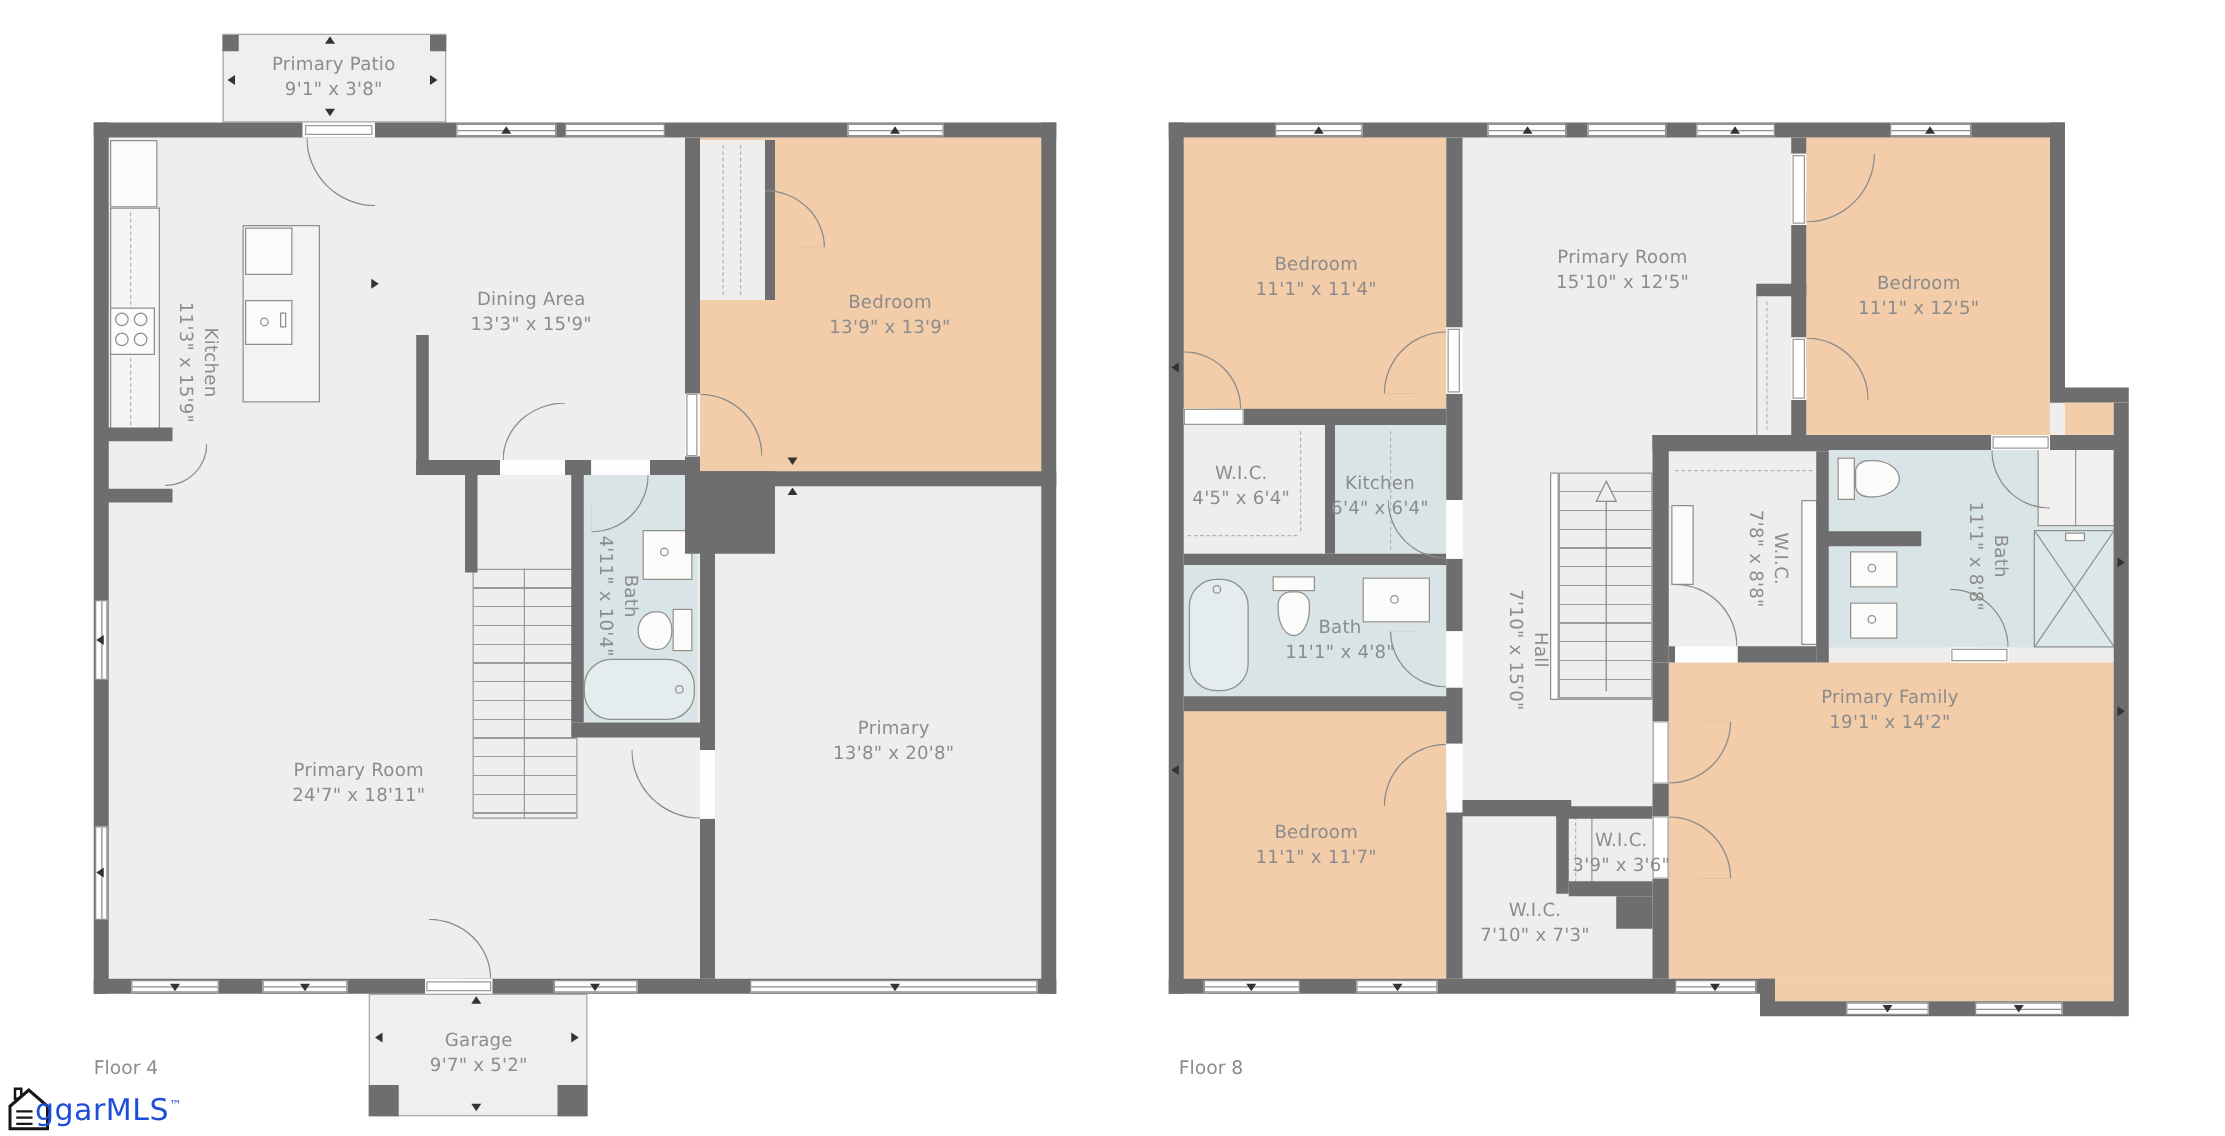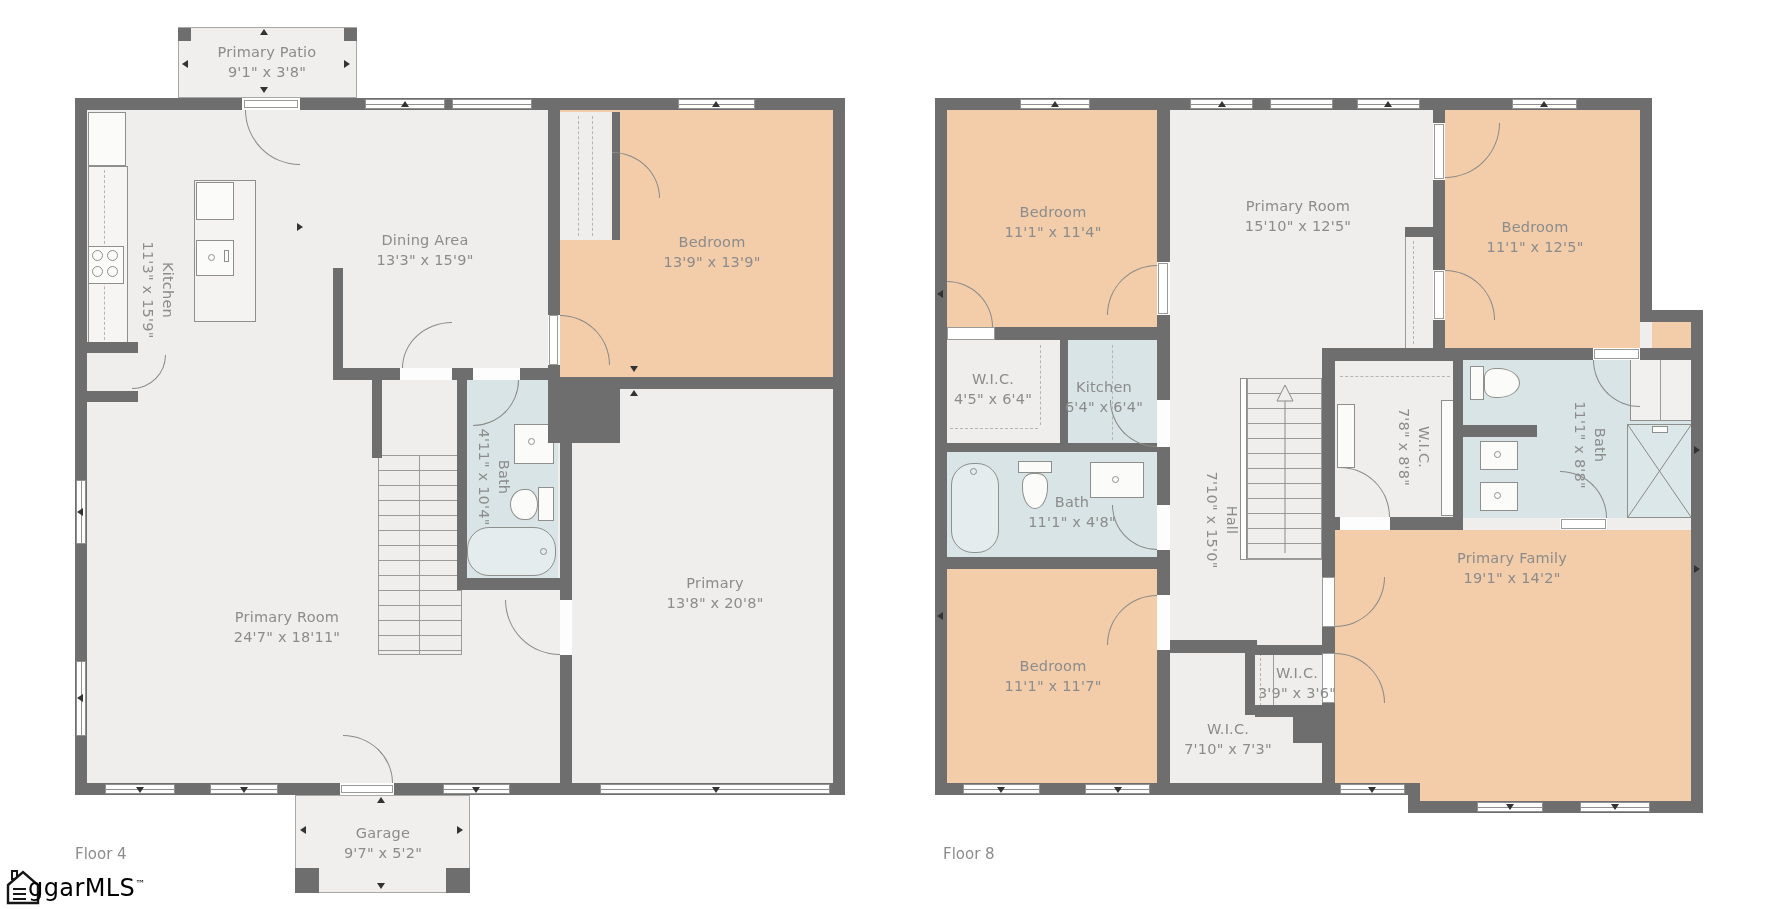--- a/index.html
+++ b/index.html
@@ -30,21 +30,21 @@
   .dot{width:7px;height:7px;border:1px solid #8f8f8d;border-radius:50%;background:transparent;z-index:3}
   .tri{width:0;height:0;border:4px solid transparent;z-index:5}
   .tri.up{border-bottom:6px solid #333;border-top-width:0}
   .tri.dn{border-top:6px solid #333;border-bottom-width:0}
   .tri.lf{border-right:6px solid #333;border-left-width:0}
   .tri.rt{border-left:6px solid #333;border-right-width:0}
   .lbl{transform:translate(-50%,-50%);text-align:center;color:#8c8c8c;font-size:14.5px;line-height:20px;white-space:nowrap;letter-spacing:.2px;z-index:6}
   .rot{transform:translate(-50%,-50%) rotate(90deg)}
   .ftag{color:#8c8c8c;font-size:15px;z-index:6}
   #logo{z-index:8;width:150px;height:40px}
-  .logo-text{position:absolute;left:24px;top:6px;font-size:24px;color:#000000;letter-spacing:.4px;font-weight:500}
+  .logo-text{position:absolute;left:24px;top:6px;font-size:24px;color:#1d4ed8;letter-spacing:.4px;font-weight:500}
   .tm{font-size:10px;vertical-align:super}
   svg.ov{position:absolute;z-index:3}
 </style>
 </head>
 <body>
 
 <div id="plan">
 
   <div class="a out" style="left:178px;top:27px;width:179px;height:71px"></div>
   <div class="a wall" style="left:178px;top:28px;width:13px;height:13px"></div>

